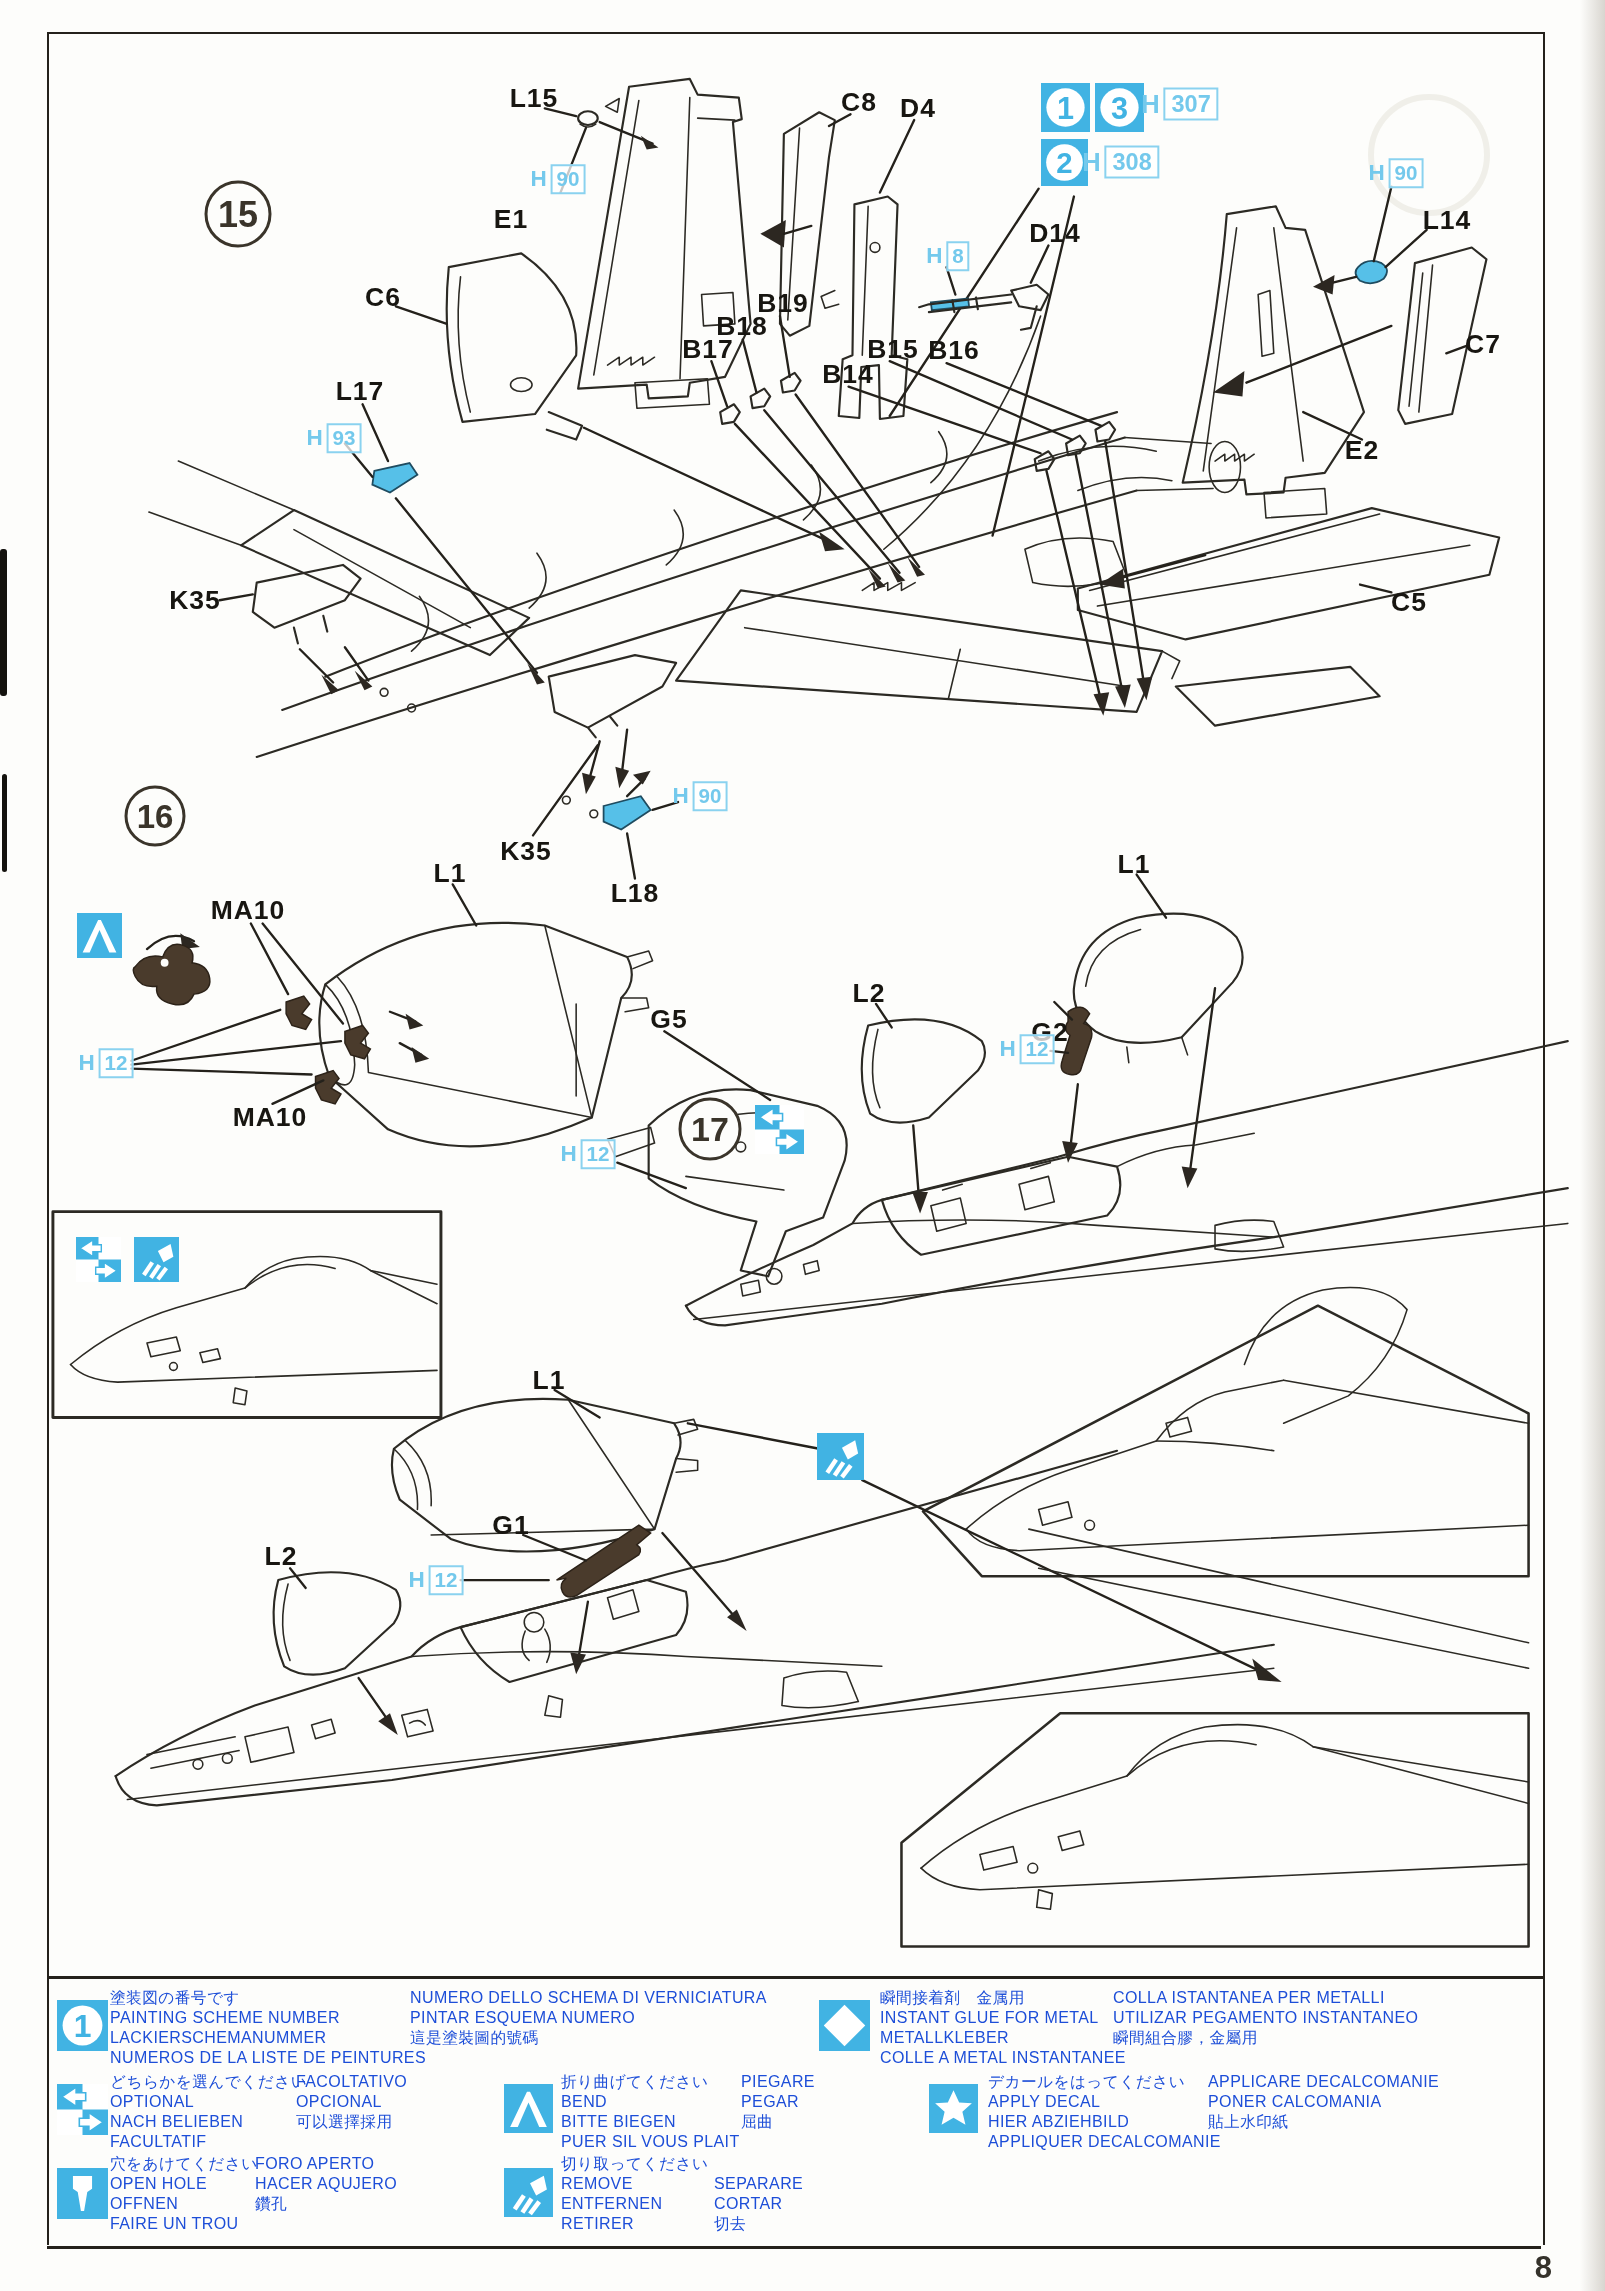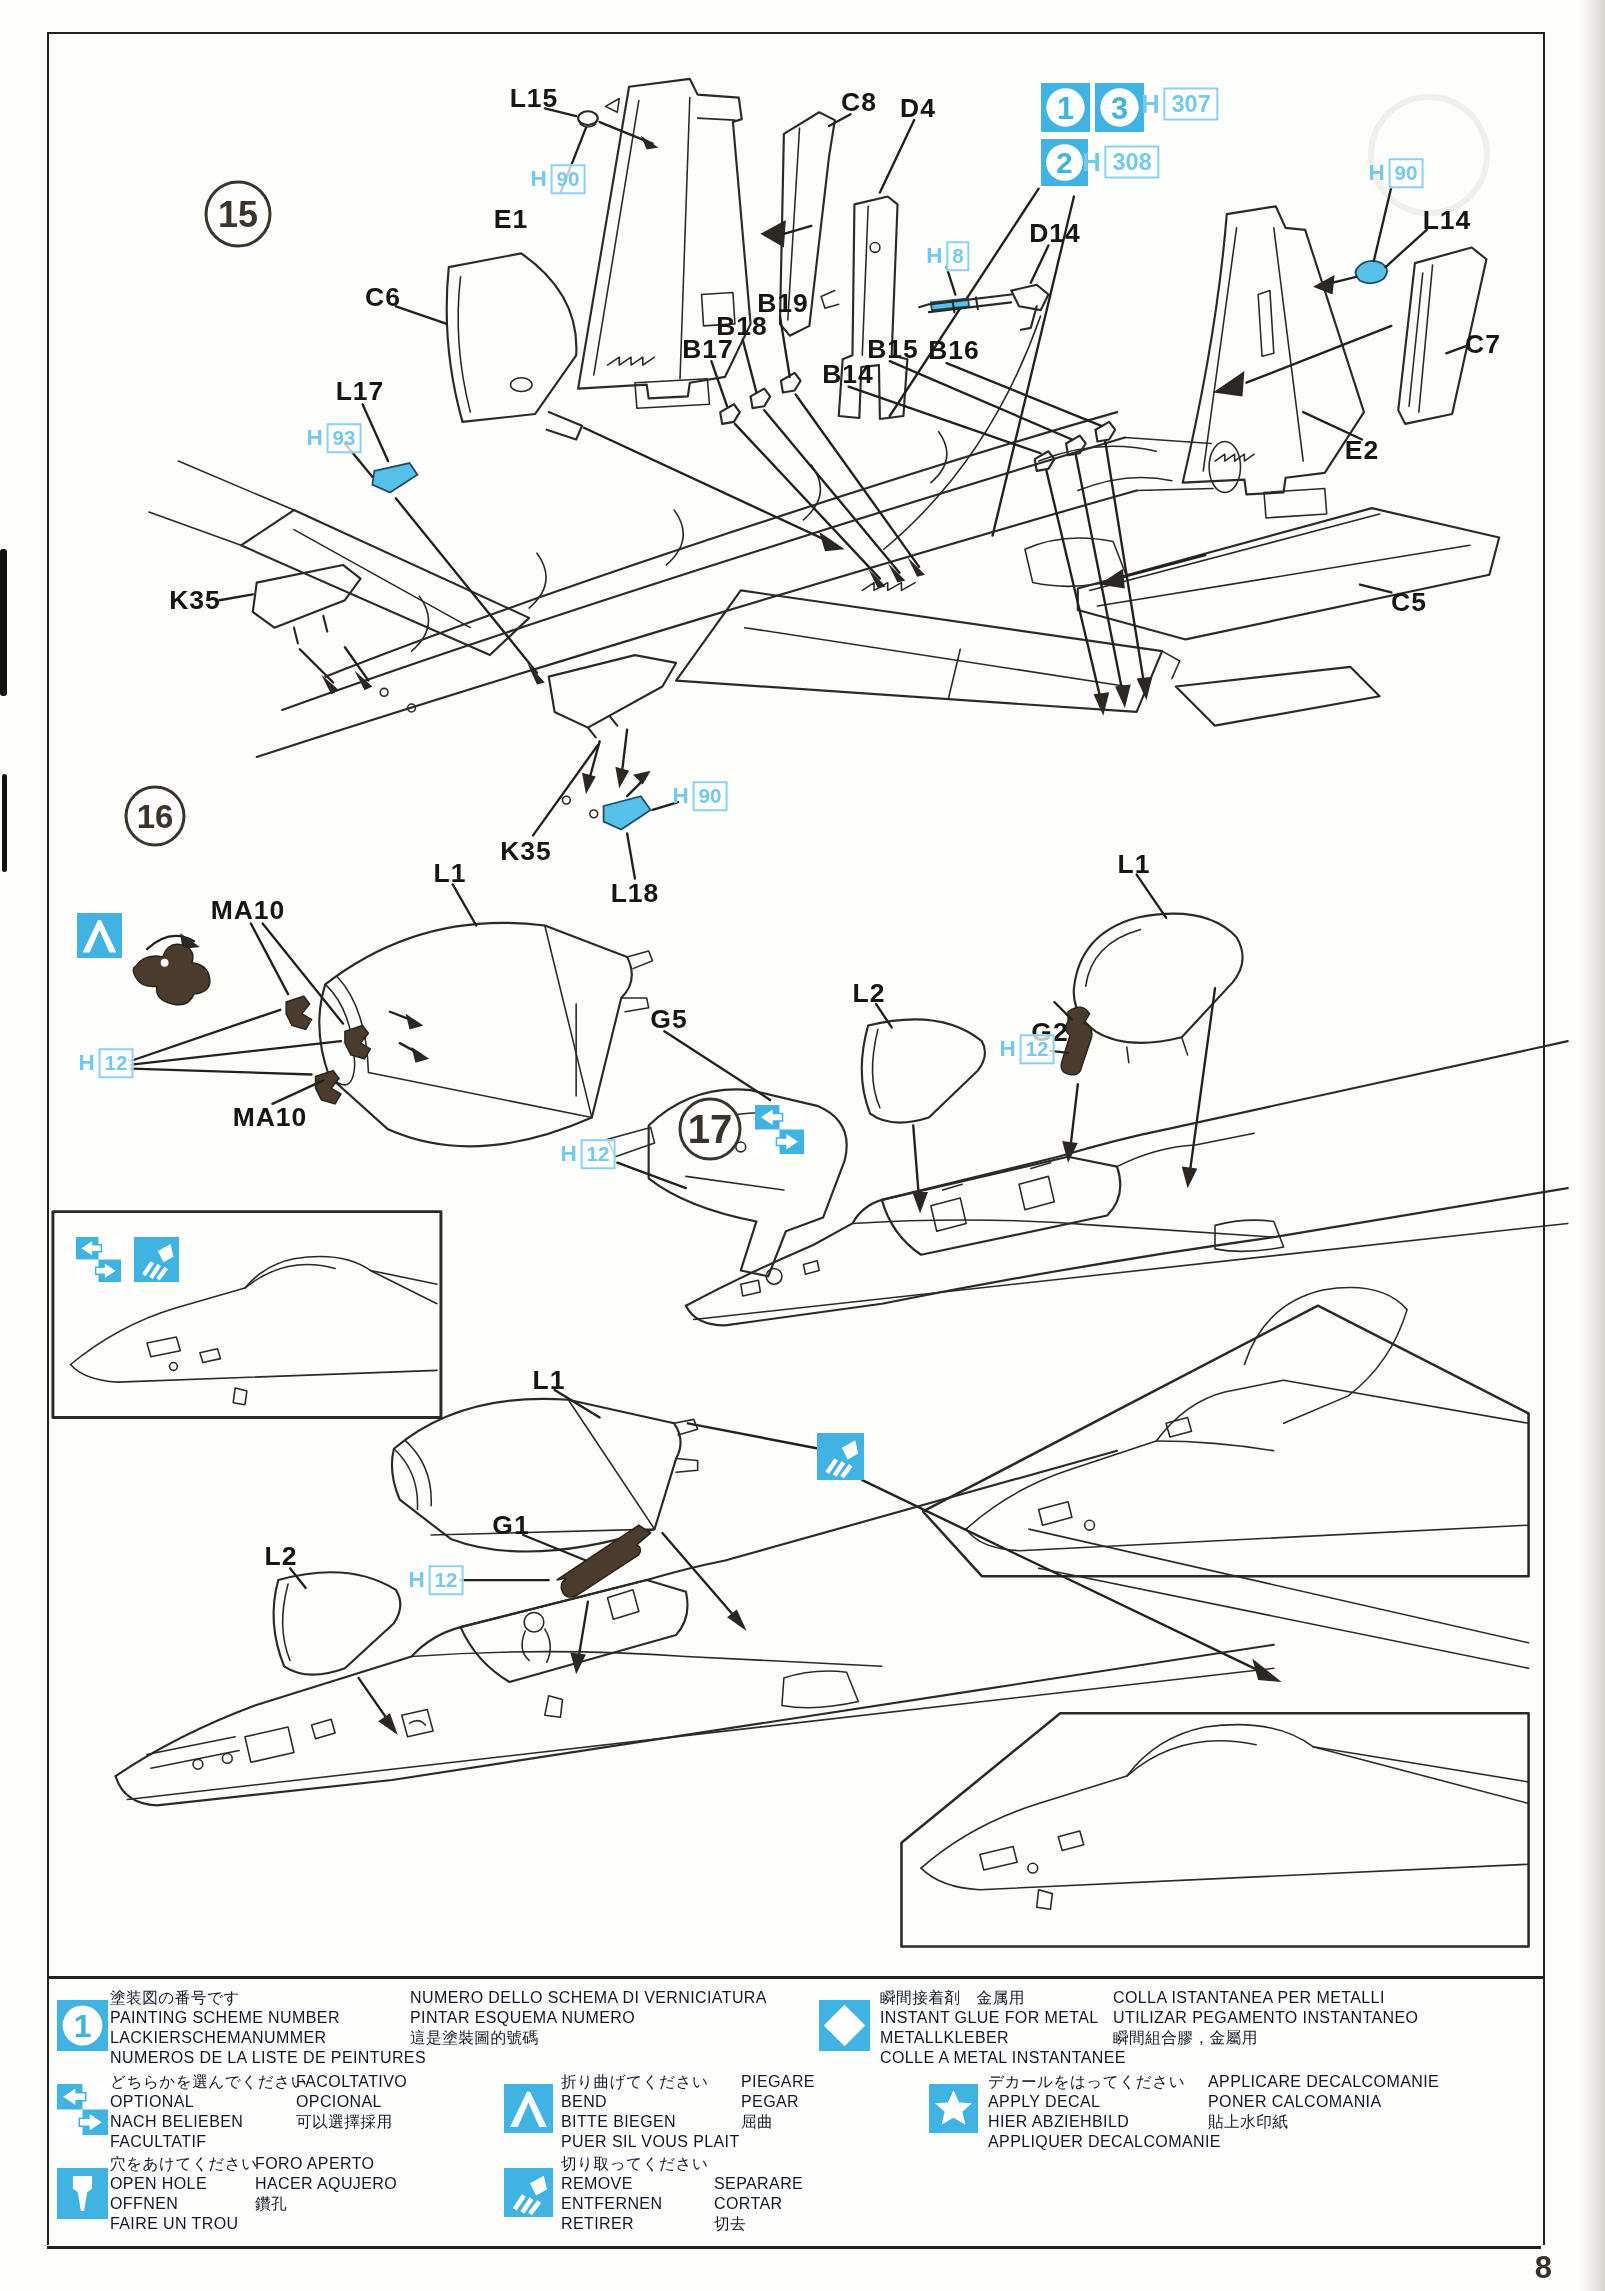--- a/index.html
+++ b/index.html
@@ -9,21 +9,21 @@
   .callout{position:absolute;transform:translate(-50%,-50%);white-space:nowrap;}
   .part{font-weight:bold;font-size:26.5px;color:#181611;letter-spacing:1px;}
   .paint{font-weight:bold;font-size:22.5px;color:#74c9ec;display:flex;align-items:center;gap:3.9px;}
   .paint .pc{border:2px solid #8ad2ef;padding:0 3.9px;font-size:20.6px;line-height:25.5px;background:rgba(255,255,255,.75);}
   .paint-lg{font-size:25.5px;}
   .paint-lg .pc{font-size:23.5px;line-height:29px;padding:0 5.9px;}
   .stepcircle{position:absolute;transform:translate(-50%,-50%);border:3.9px solid #3a342a;border-radius:50%;
       color:#3a342a;font-weight:bold;display:flex;align-items:center;justify-content:center;background:#fdfdfb;}
   .schemebox{position:absolute;}
   .icon{position:absolute;}
-  .legend-col{position:absolute;font-size:16px;line-height:20px;color:#0f172a;letter-spacing:0.4px;white-space:nowrap;}
+  .legend-col{position:absolute;font-size:16px;line-height:20px;color:#1d4ed8;letter-spacing:0.4px;white-space:nowrap;}
   .legend-col .jp{font-size:15.7px;}
   #pageno{position:absolute;right:53px;top:2250px;font-size:31px;font-weight:bold;color:#35322b;}
   #watermark{position:absolute;left:1368px;top:94px;width:110px;height:110px;border-radius:50%;
      border:6.9px solid rgba(208,202,184,.38);opacity:.7;}
   #right-scan{position:absolute;right:0;top:0;width:25.5px;height:2292px;
      background:linear-gradient(90deg, rgba(215,212,205,0), #d8d5cf);}
   .scanmark{position:absolute;background:#14120e;border-radius:2.9px;}
   svg{position:absolute;left:0;top:0;}
   .ln{fill:none;stroke:#2c2a24;stroke-width:2.2;stroke-linejoin:round;stroke-linecap:round;}
   .thin{fill:none;stroke:#2c2a24;stroke-width:1.6;stroke-linejoin:round;stroke-linecap:round;}
@@ -291,21 +291,21 @@
       <path class="thin" d="M150,1370 l30,-6 l4,14 l-30,6 Z M204,1380 l18,-4 l3,10 l-18,4 Z M240,1416 l12,3 l-2,14 l-12,-2 Z"></path>
       <circle class="thin" cx="177" cy="1394" r="4"></circle>
     </g>
   </svg>
 
   <div id="pageno">8</div>
 
   <div id="dyn">
       <div class="stepcircle" style="left:238px;top:214px;width:61px;height:61px;font-size:36px;">15</div>
       <div class="stepcircle" style="left:155px;top:816px;width:55px;height:55px;font-size:33px;">16</div>
-      <div class="stepcircle" style="left:710px;top:1129px;width:57px;height:57px;font-size:40px;text-align:center;">17</div>
+      <div class="stepcircle" style="left:710px;top:1129px;width:57px;height:57px;font-size:34px;text-align:center;">17</div>
       <div class="schemebox" style="left:1041px;top:83px;">
         <svg width="49" height="49" viewBox="0 0 32 32">
           <rect width="32" height="32" fill="#41b3e3"></rect>
           <circle cx="16" cy="16" r="12.5" fill="#fff"></circle>
      <text x="16" y="16" text-anchor="middle" dominant-baseline="central" font-family="Liberation Sans, sans-serif" font-size="20" font-weight="bold" fill="#41b3e3">1</text>
         </svg>
       </div>
       <div class="schemebox" style="left:1095px;top:83px;">
         <svg width="49" height="49" viewBox="0 0 32 32">
           <rect width="32" height="32" fill="#41b3e3"></rect>

